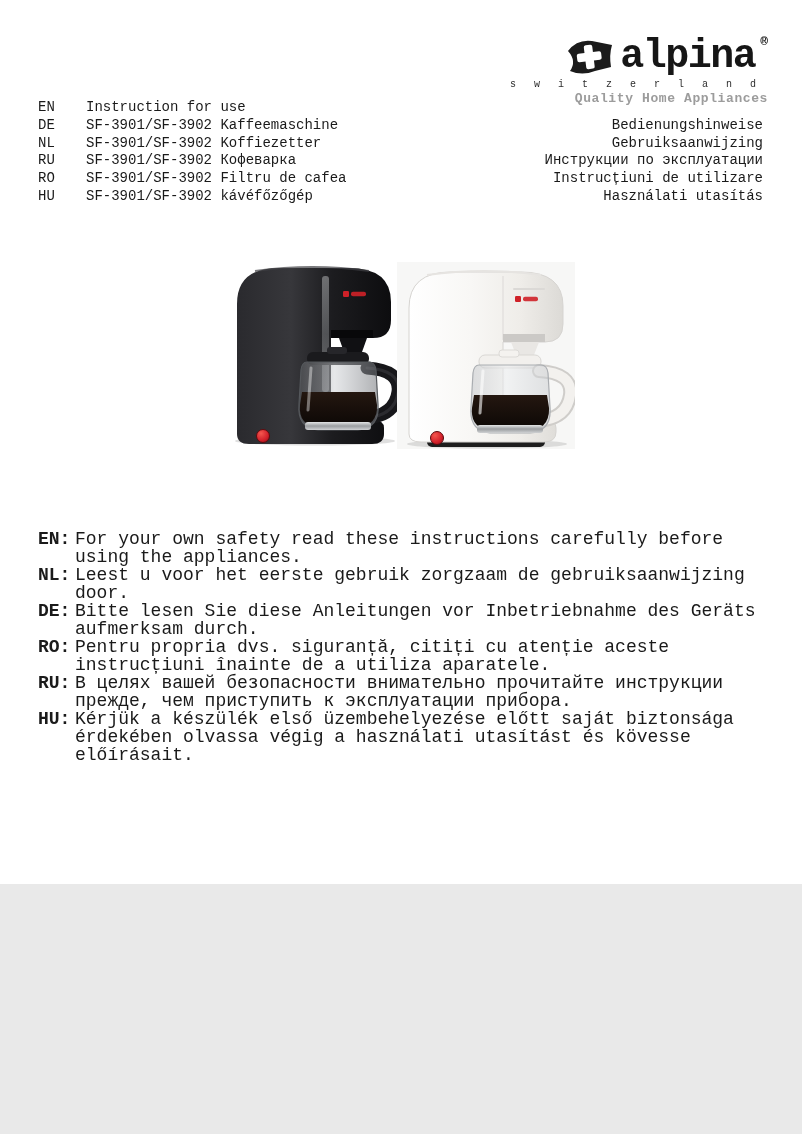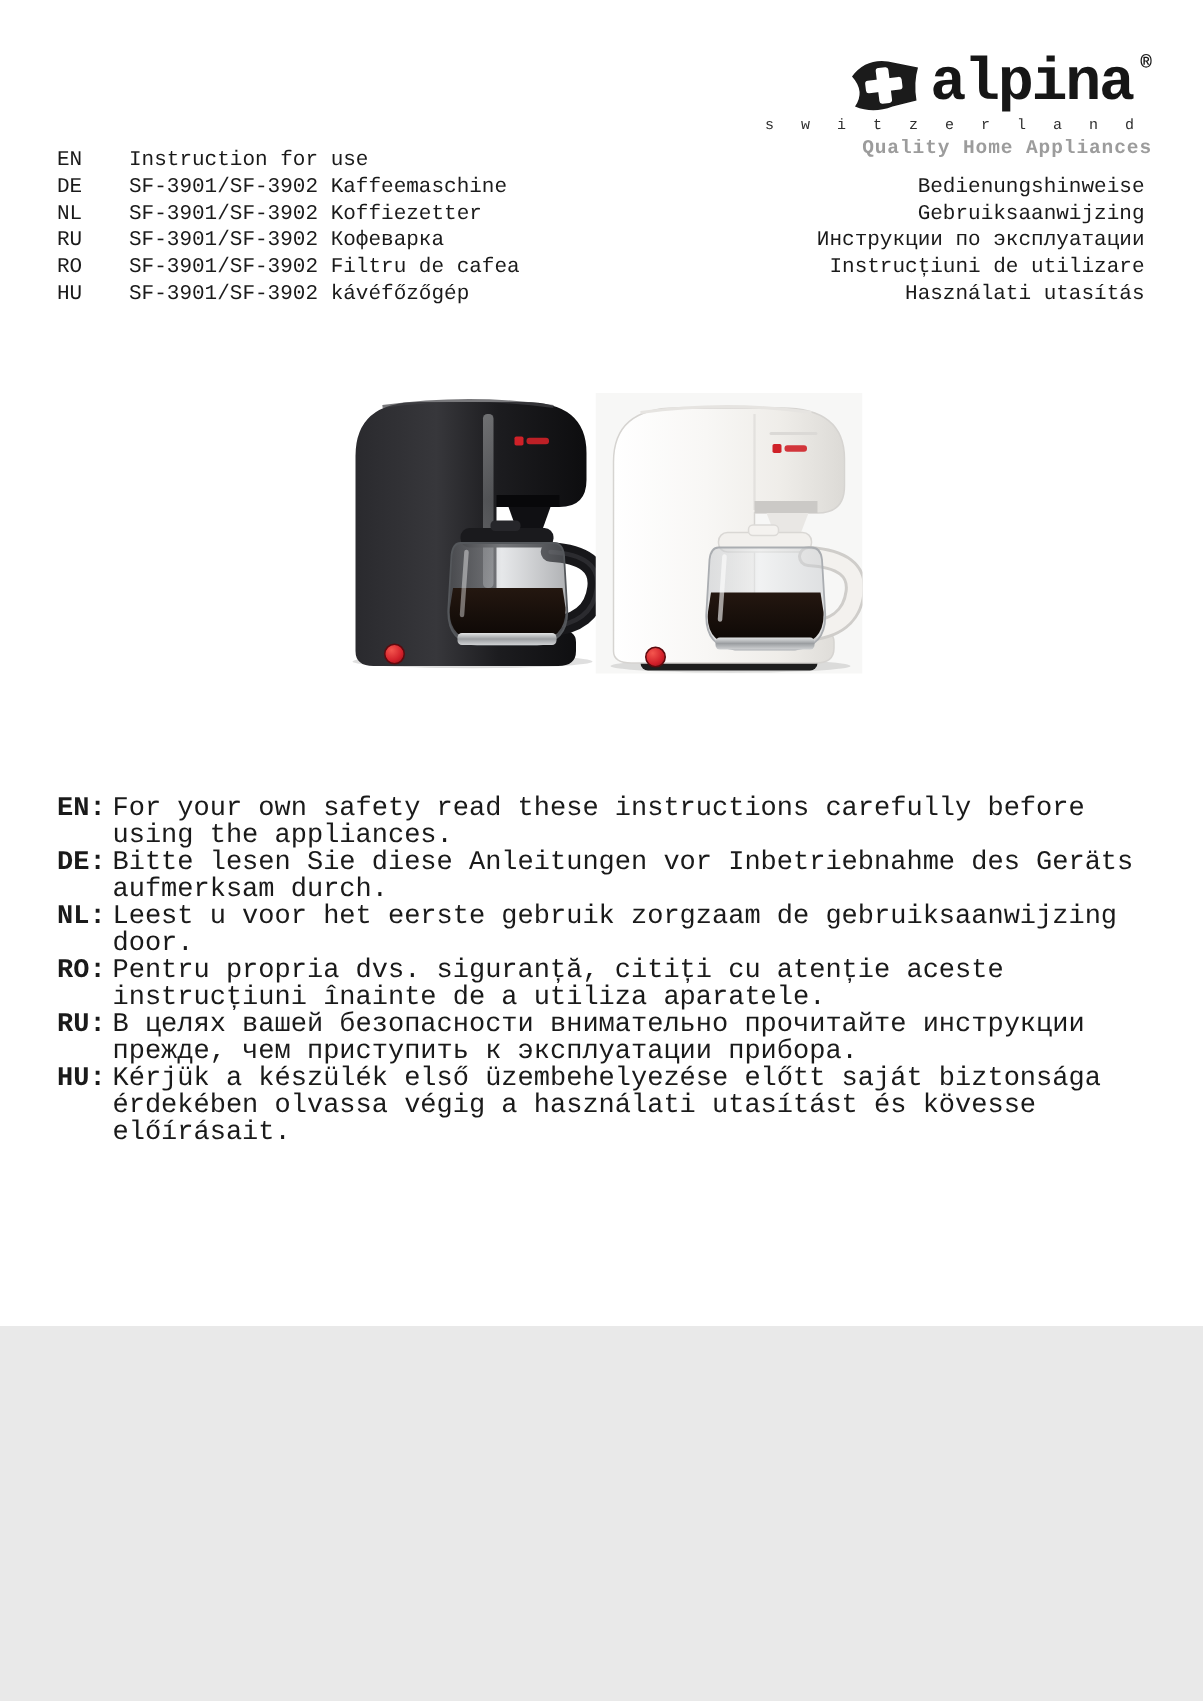--- a/index.html
+++ b/index.html
@@ -221,28 +221,28 @@
     </svg>
   </div>
 
 
   <div class="safety">
     <div class="safety-row">
       <span class="safety-code">EN:</span>
       <span class="safety-text">For your own safety read these instructions carefully before using the appliances.</span>
     </div>
     <div class="safety-row">
+      <span class="safety-code">NL:</span>
+      <span class="safety-text">Leest u voor het eerste gebruik zorgzaam de gebruiksaanwijzing door.</span>
+    </div>
+    <div class="safety-row">
       <span class="safety-code">DE:</span>
       <span class="safety-text">Bitte lesen Sie diese Anleitungen vor Inbetriebnahme des Geräts aufmerksam durch.</span>
     </div>
     <div class="safety-row">
-      <span class="safety-code">NL:</span>
-      <span class="safety-text">Leest u voor het eerste gebruik zorgzaam de gebruiksaanwijzing door.</span>
-    </div>
-    <div class="safety-row">
       <span class="safety-code">RO:</span>
       <span class="safety-text">Pentru propria dvs. siguranță, citiți cu atenție aceste instrucțiuni înainte de a utiliza aparatele.</span>
     </div>
     <div class="safety-row">
       <span class="safety-code">RU:</span>
       <span class="safety-text">В целях вашей безопасности внимательно прочитайте инструкции прежде, чем приступить к эксплуатации прибора.</span>
     </div>
     <div class="safety-row">
       <span class="safety-code">HU:</span>
       <span class="safety-text">Kérjük a készülék első üzembehelyezése előtt saját biztonsága érdekében olvassa végig a használati utasítást és kövesse előírásait.</span>

